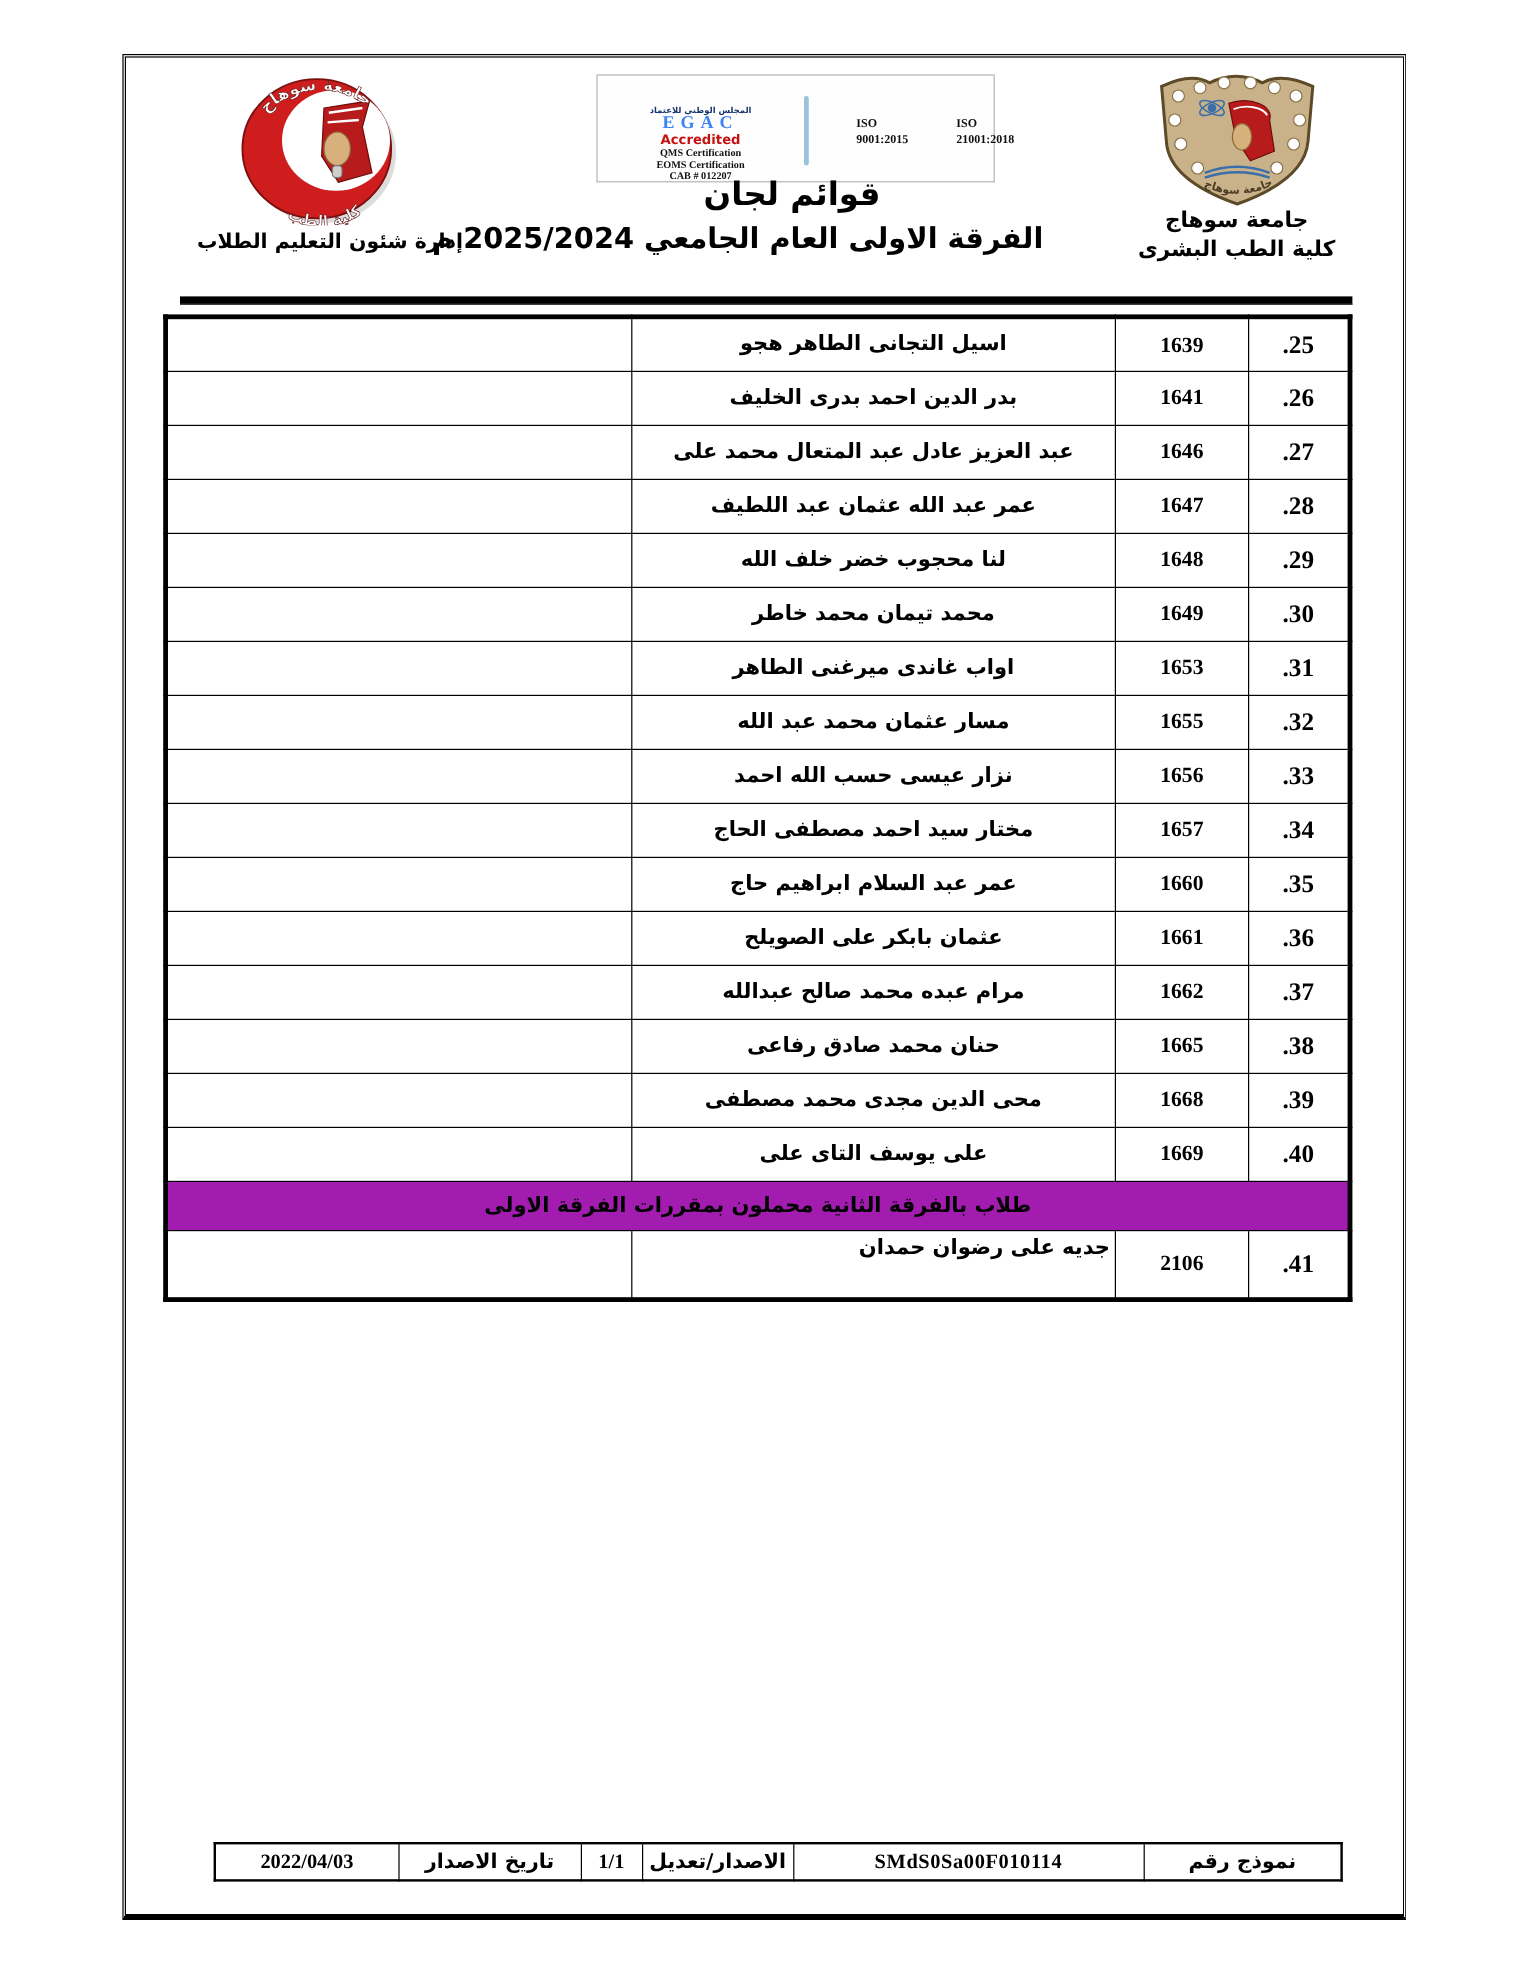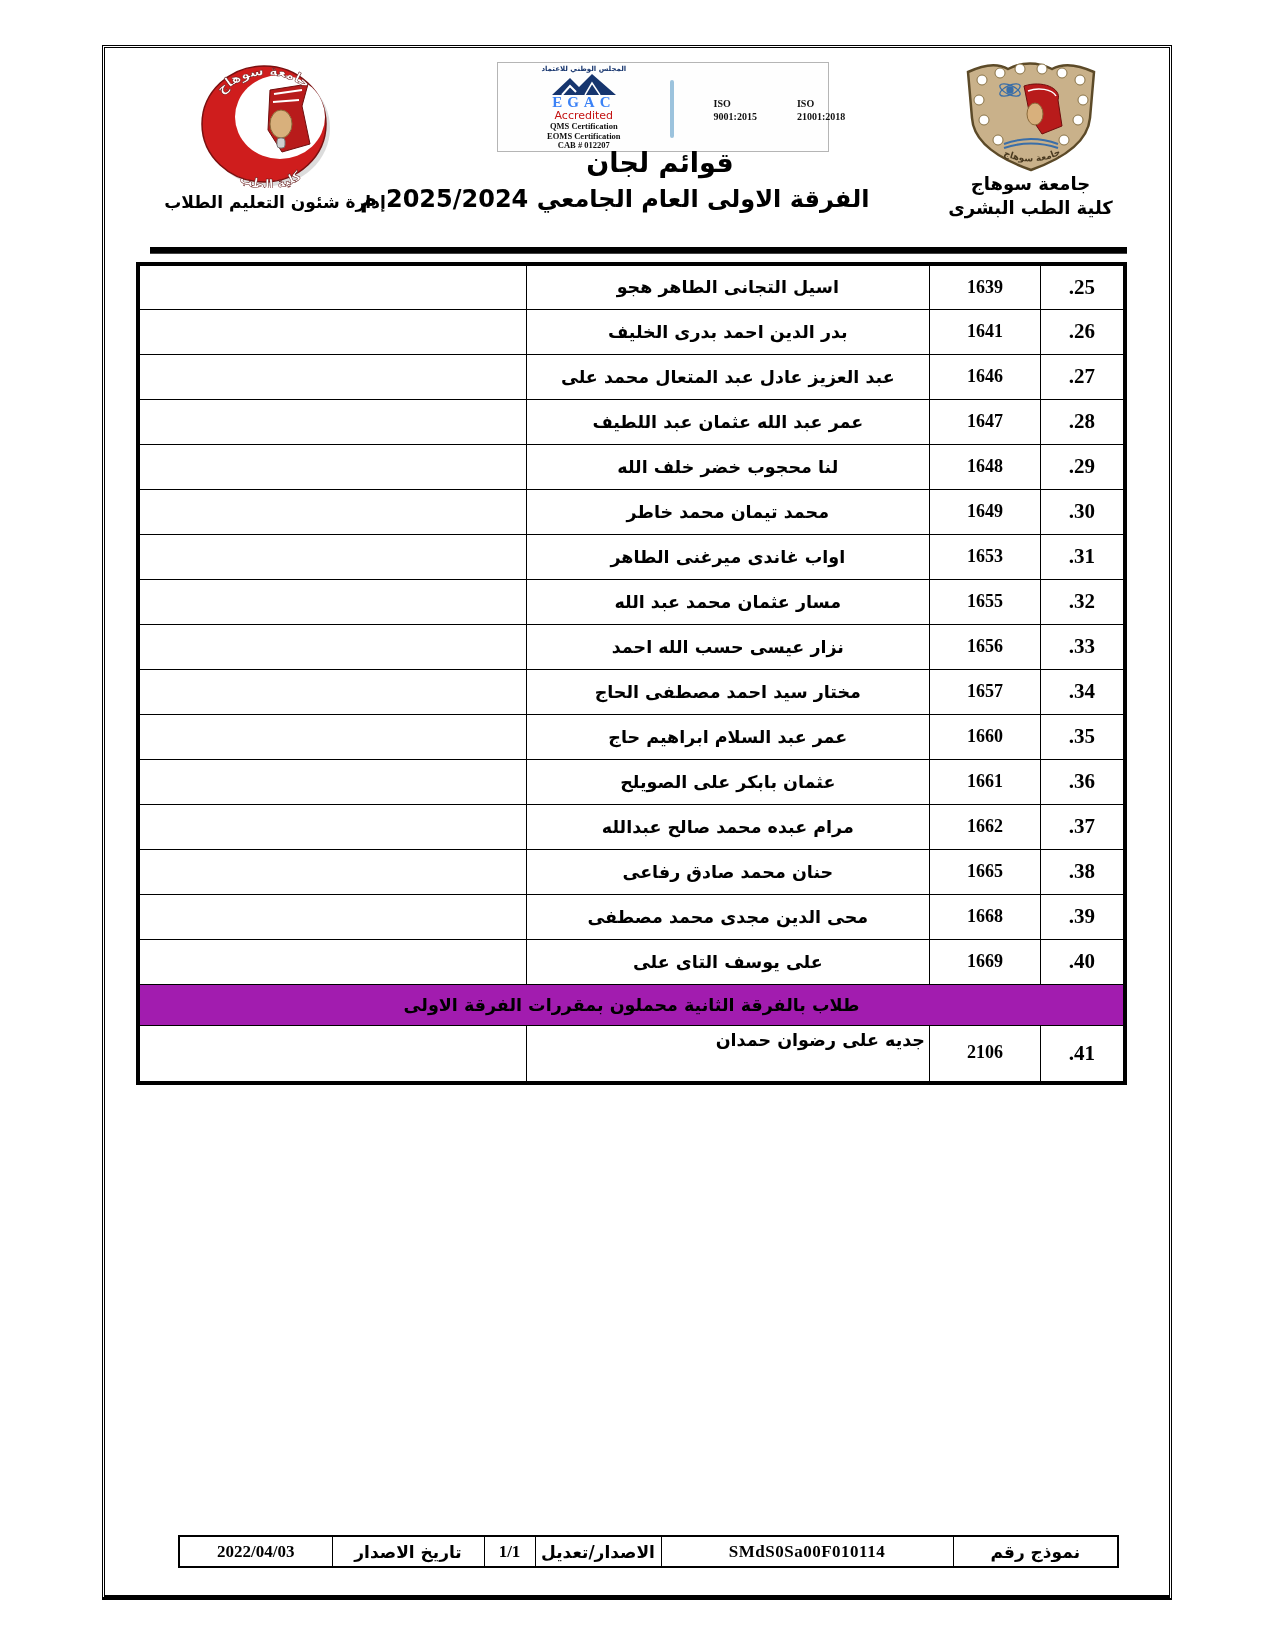--- a/index.html
+++ b/index.html
@@ -11,25 +11,25 @@
   .page-frame{left:102px;top:45px;width:1064px;height:1547px;
     border:3px double #000;border-bottom:5px solid #000;}
 
   
   .left-logo{left:178px;top:60px;width:176px;height:128px;}
   .left-dept{left:150px;top:192px;width:250px;text-align:center;
     font-weight:bold;font-size:17px;direction:rtl;}
   .cert-strip{left:497px;top:62px;width:330px;height:88px;
     border:1px solid #b5b5b5;background:#fefefe;display:flex;flex-direction:row;}
   .egac-block{width:52%;display:flex;flex-direction:column;align-items:center;
-    justify-content:flex-start;padding-top:2px;}
+    justify-content:flex-start;padding-top:2px;margin-top:23px;}
   .egac-arc{font-size:7px;color:#16356e;font-weight:bold;direction:rtl;line-height:8px;}
   .egac-name{font-family:"Liberation Serif",serif;font-weight:bold;color:#3b82f6;
     font-size:15px;letter-spacing:5px;line-height:15px;}
-  .egac-accredited{color:#c41212;font-weight:normal;font-size:11px;line-height:12px;}
+  .egac-accredited{color:#c41212;font-weight:bold;font-size:11px;line-height:12px;}
   .egac-line{font-family:Liberation Serif, serif;font-weight:bold;font-size:8.5px;
     line-height:9.5px;color:#111;}
   .aja-block{width:48%;display:flex;flex-direction:row;align-items:center;padding-top:3px;}
   .aja-box{width:130px;height:54px;border:2px solid #9cc3dd;border-radius:9px;
     position:relative;background:#fff;overflow:hidden;}
   .aja-name{position:absolute;left:6px;bottom:1px;font-family:"Liberation Serif",serif;
     font-weight:bold;font-size:19px;color:#8f8f8f;letter-spacing:2px;}
   .aja-iso{font-family:"Liberation Serif",serif;font-weight:bold;font-size:10px;
     line-height:13px;margin-top:3px;color:#111;margin-left:40px;}
   .doc-title{left:420px;top:146px;width:480px;text-align:center;font-weight:bold;

